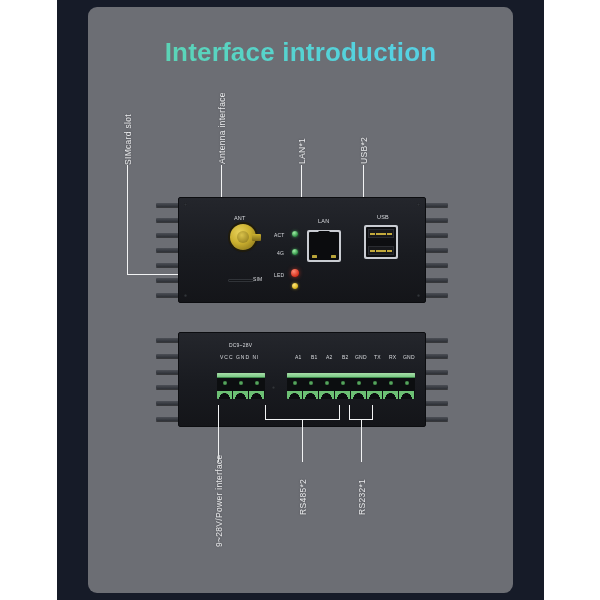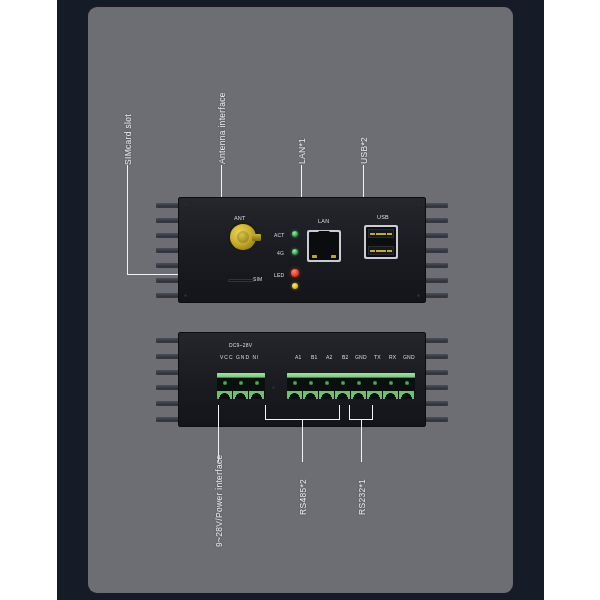--- a/index.html
+++ b/index.html
@@ -263,20 +263,21 @@
 </style>
 </head>
 <body>
 
 <div id="page">
 
   <div class="frame"></div>
 
   <div class="card">
 
+    <div class="title">Interface introduction</div>
 
     <div class="vlabel" style="left:35px; top:88px; height:70px;">SIMcard slot</div>
     <div class="leader" style="left:39px; top:158px; height:110px;"></div>
     <div class="leaderH" style="left:39px; top:267px; width:82px;"></div>
 
     <div class="vlabel" style="left:129px; top:79px; height:78px;">Antenna interface</div>
     <div class="leader" style="left:133px; top:158px; height:40px;"></div>
 
     <div class="vlabel" style="left:209px; top:111px; height:46px;">LAN*1</div>
     <div class="leader" style="left:213px; top:158px; height:49px;"></div>

